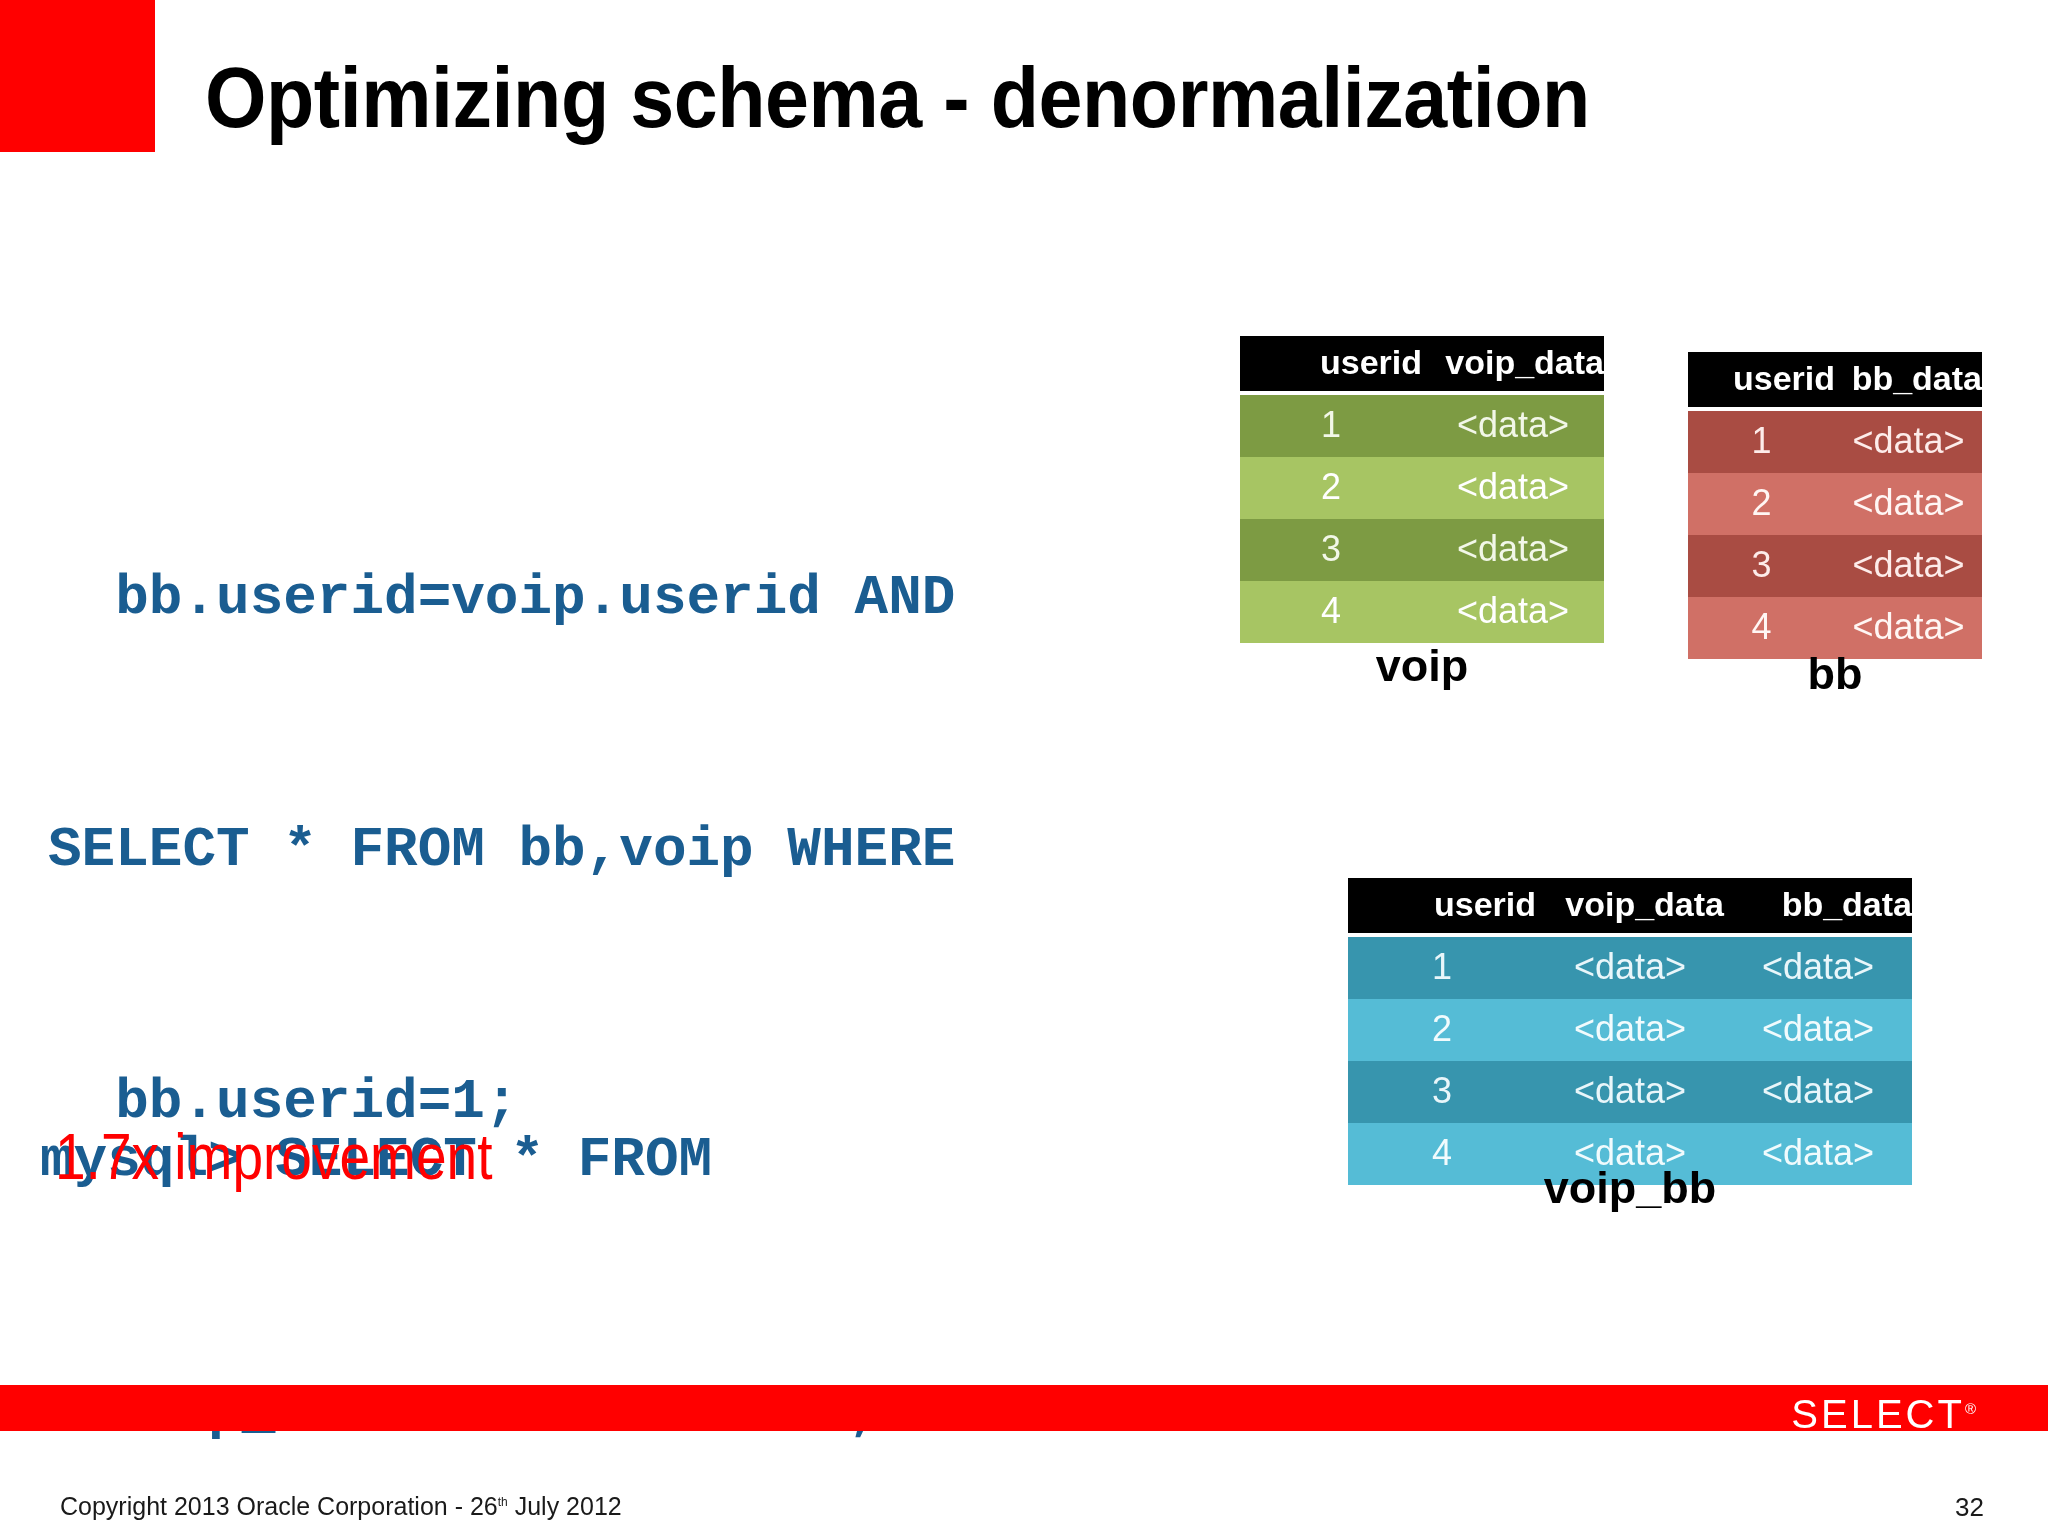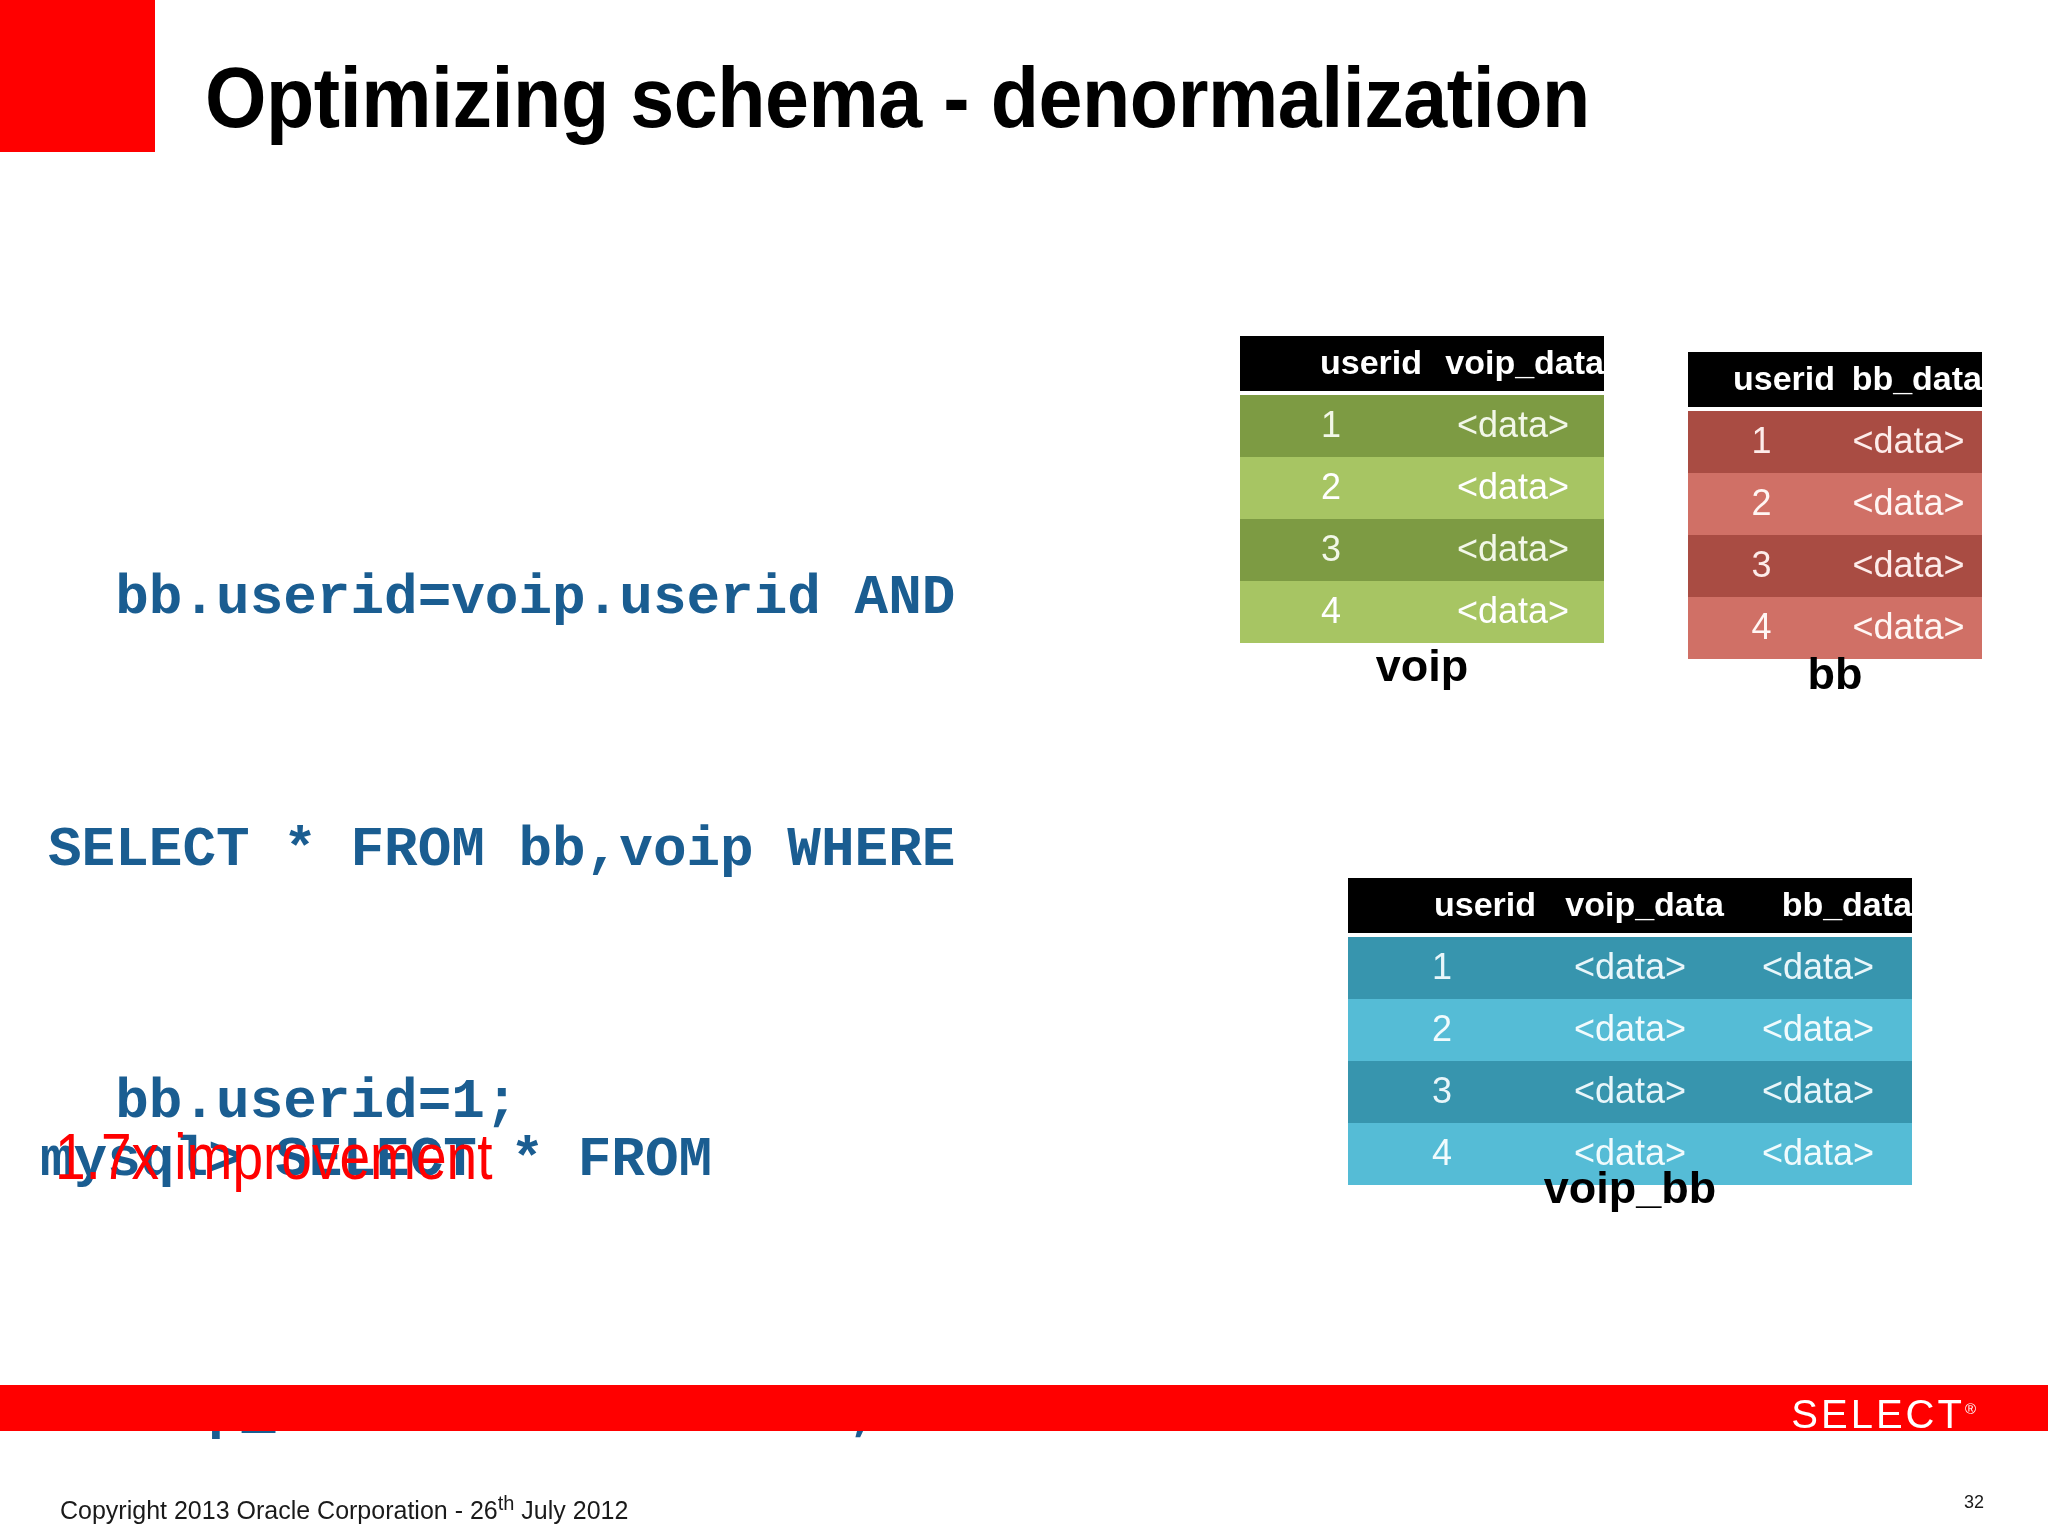--- a/index.html
+++ b/index.html
@@ -161,26 +161,26 @@
     letter-spacing: 0;
   }
   .copyright-text {
     position: absolute;
     left: 60px;
     top: 1492px;
     font-size: 25px;
     color: #1a1a1a;
     white-space: nowrap;
   }
-  .copyright-text sup { font-size: 20px; }
+  .copyright-text sup { font-size: 12px; }
   .page-number {
     position: absolute;
     right: 64px;
     top: 1492px;
-    font-size: 18px;
+    font-size: 26px;
     color: #1a1a1a;
     margin-left: 14px;
   }
 </style>
 </head>
 <body>
 
 <div class="corner-square"></div>
 
 <div class="slide-title">Optimizing schema - denormalization</div>

